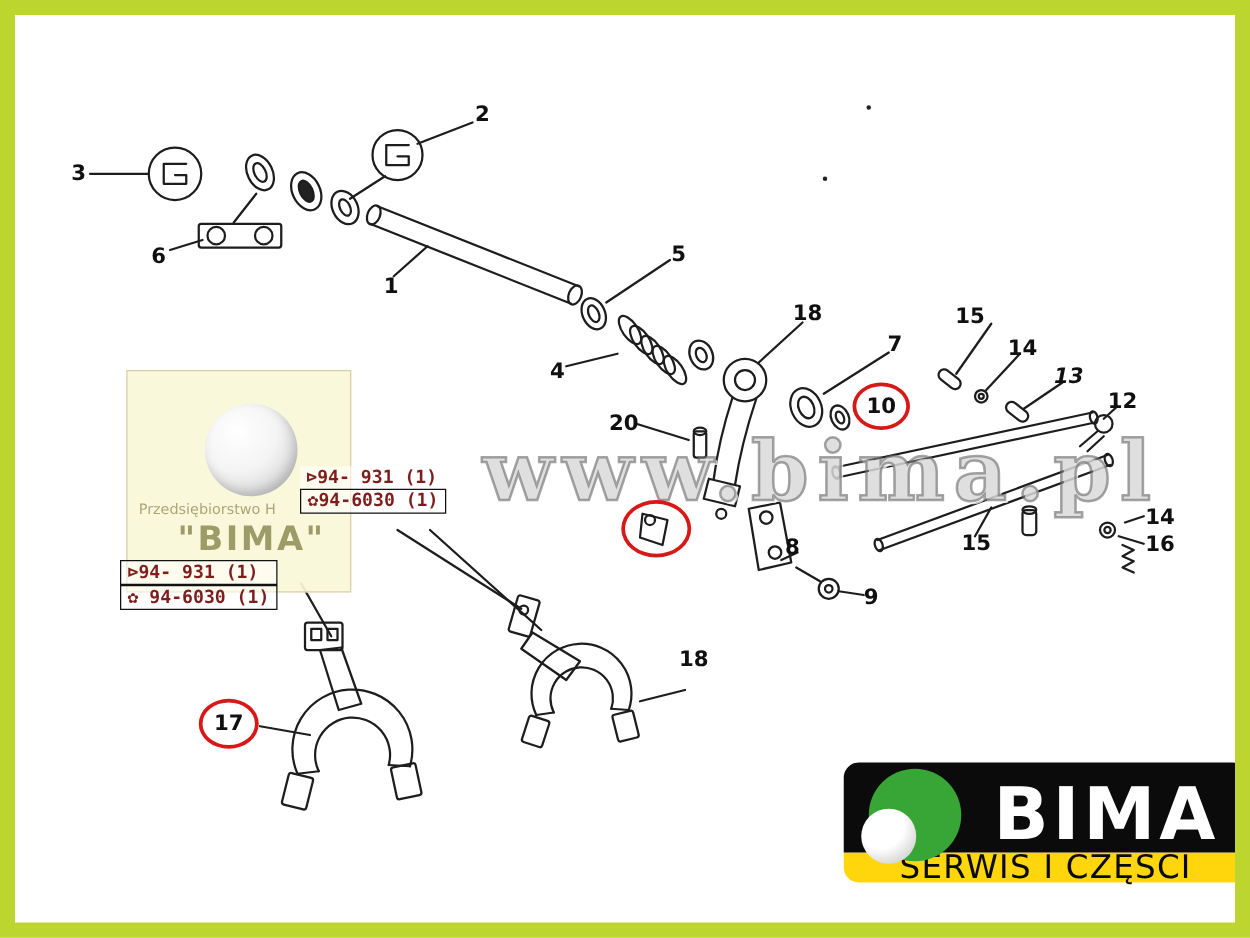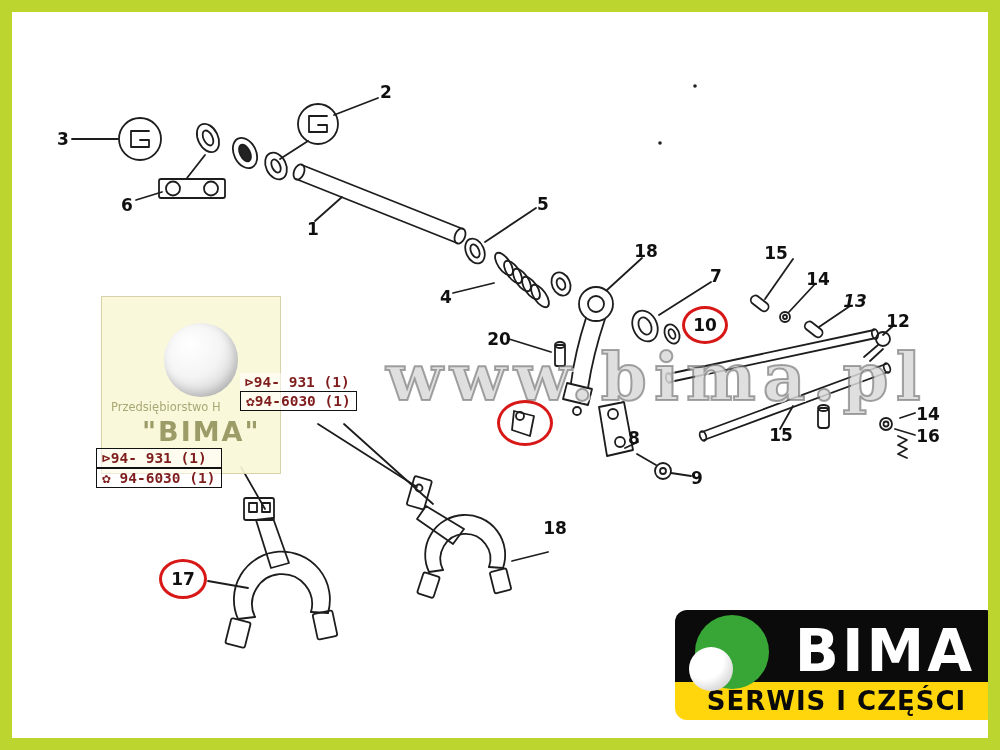--- a/index.html
+++ b/index.html
@@ -85,24 +85,24 @@
   }
   .logo-ball {
     position: absolute; left: 14px; top: 37px; width: 44px; height: 44px; border-radius: 50%;
     background: radial-gradient(circle at 35% 30%, #ffffff 0%, #ffffff 45%, #e6e6e6 65%, #bdbdbd 100%);
   }
   .logo-word {
     position: absolute; left: 104px; top: 7px; width: 212px; text-align: center;
     font-size: 58px; font-weight: bold; color: #ffffff; letter-spacing: 3px;
   }
   .logo-bottom {
-    height: 38px; background: var(--logo_yellow, #ffd60b);
+    height: 24px; background: var(--logo_yellow, #ffd60b);
     border-radius: 0 0 12px 12px;
     display: flex; align-items: center; justify-content: center;
-    font-size: 26px; font-weight: bold; color: #0a0a0a; letter-spacing: 1px; text-align: center;
+    font-size: 26px; font-weight: normal; color: #0a0a0a; letter-spacing: 1px; text-align: center;
   }
 </style>
 </head>
 <body>
 
 <div class="page">
 
   <svg class="diagram-svg" width="1000" height="750" viewBox="0 0 1000 750">
     <g stroke="#1d1d1d" stroke-width="1.8" fill="none" stroke-linecap="round" stroke-linejoin="round">
 

